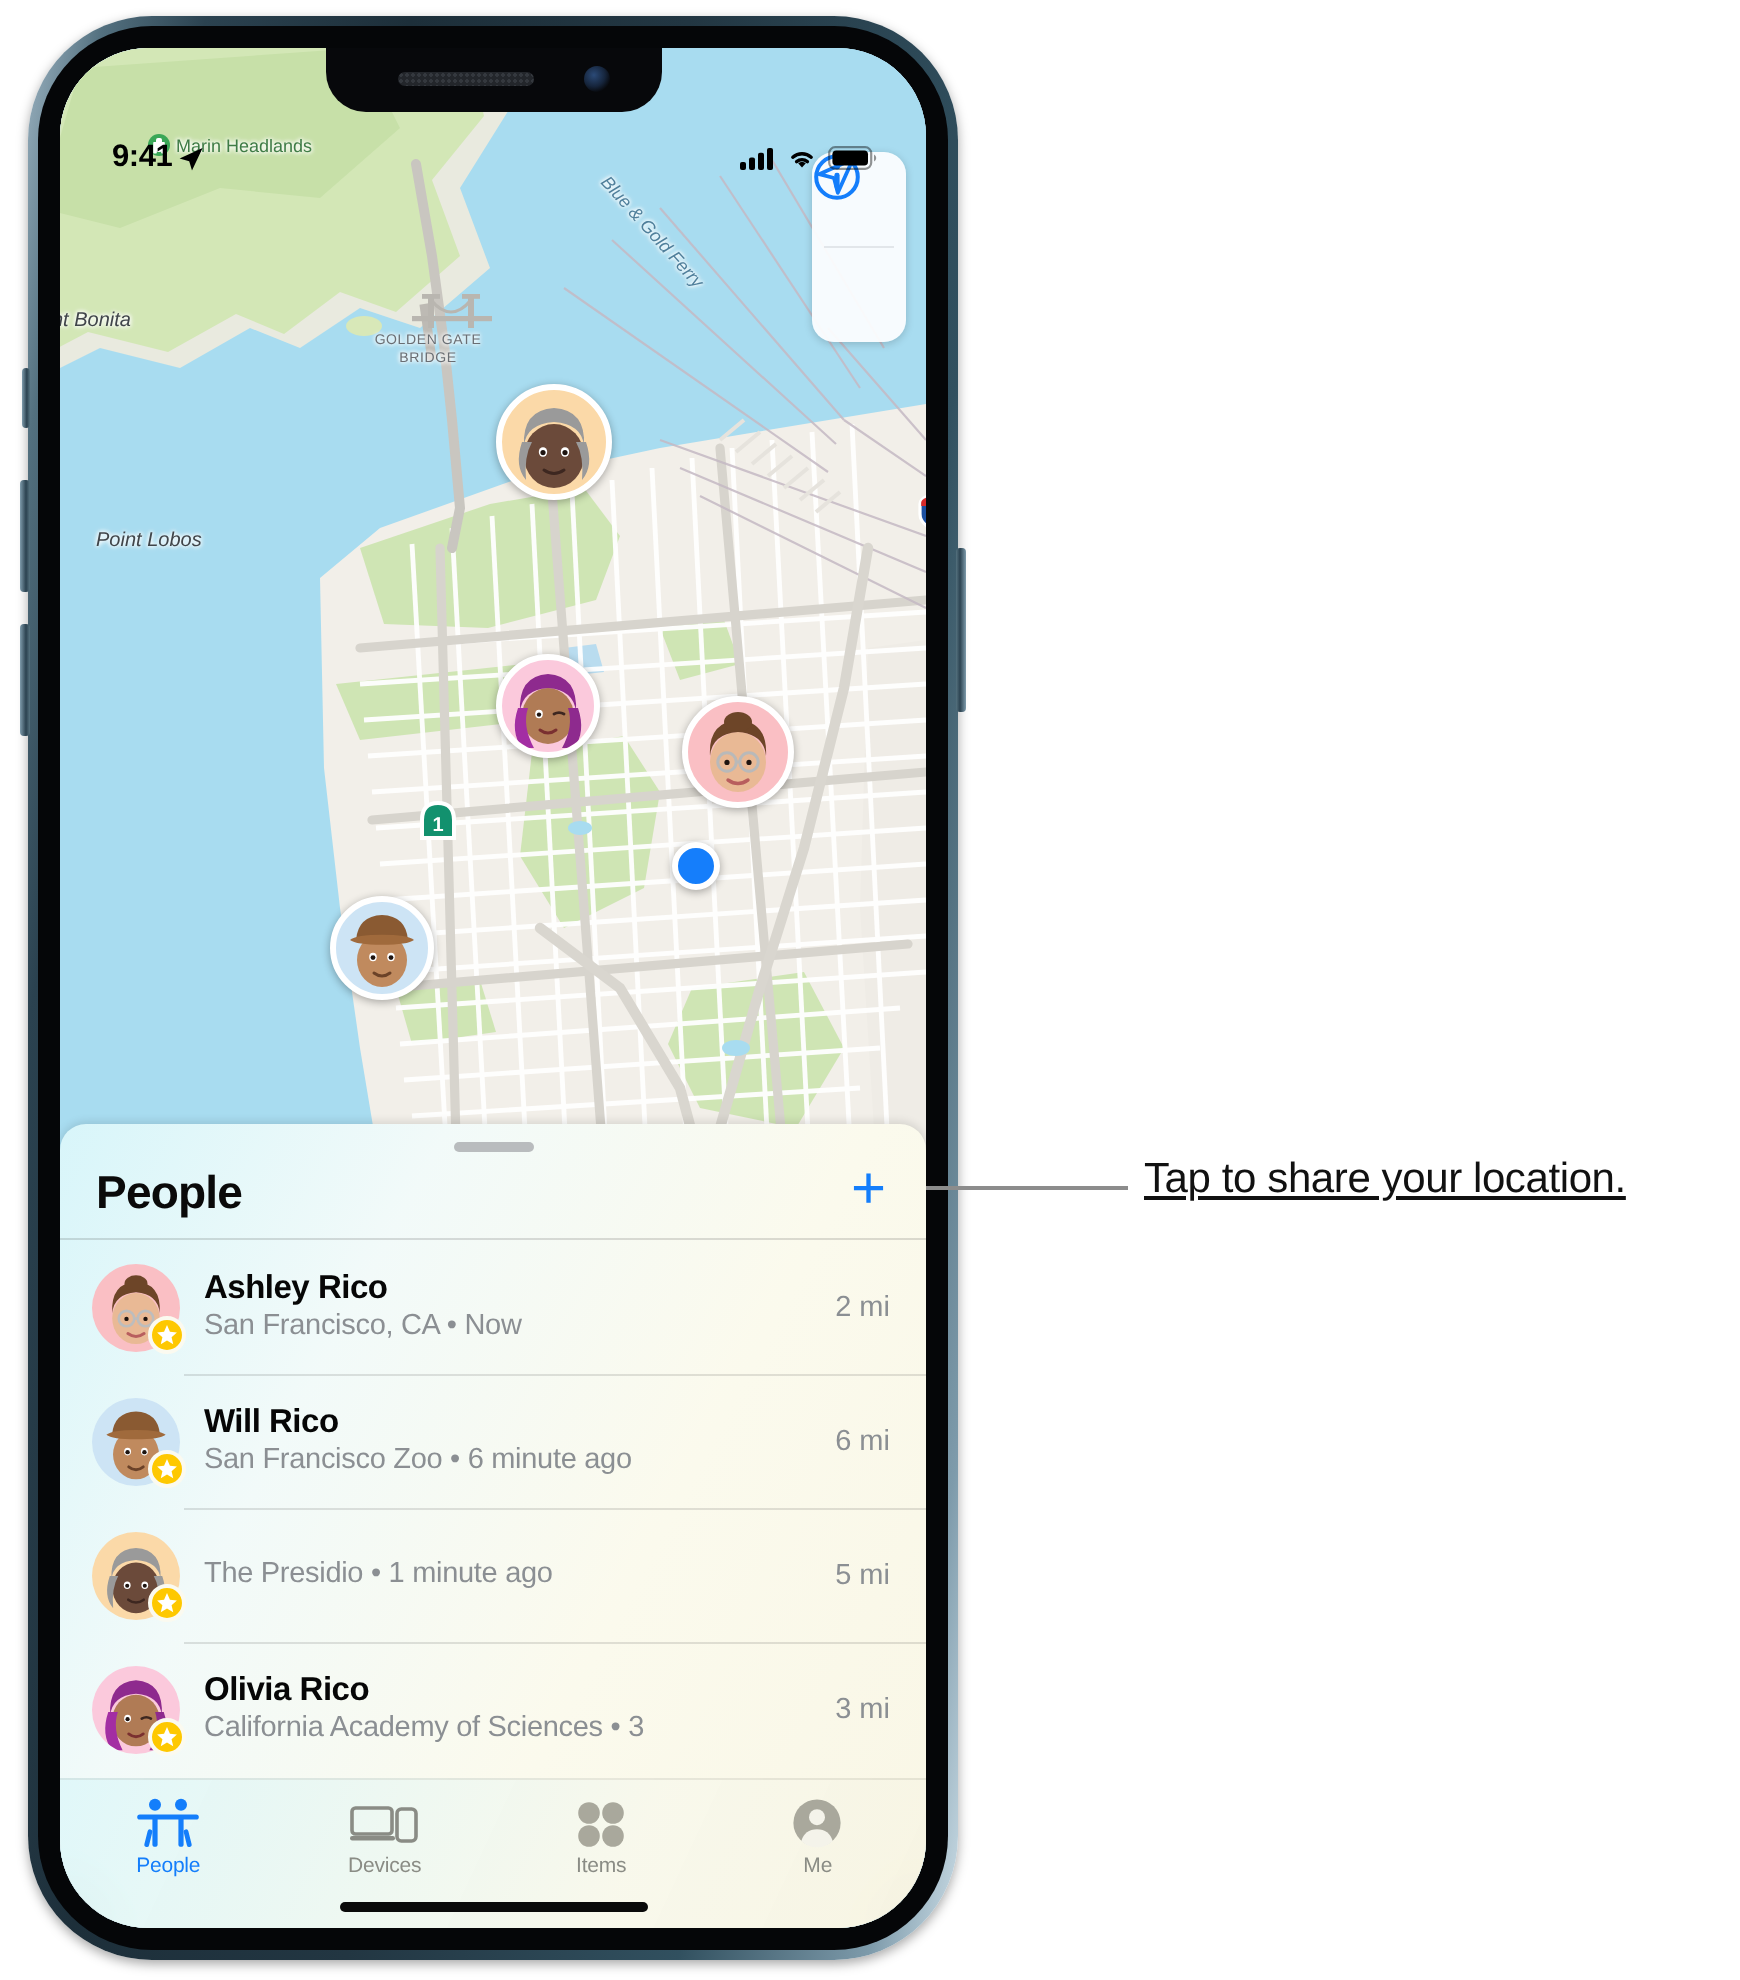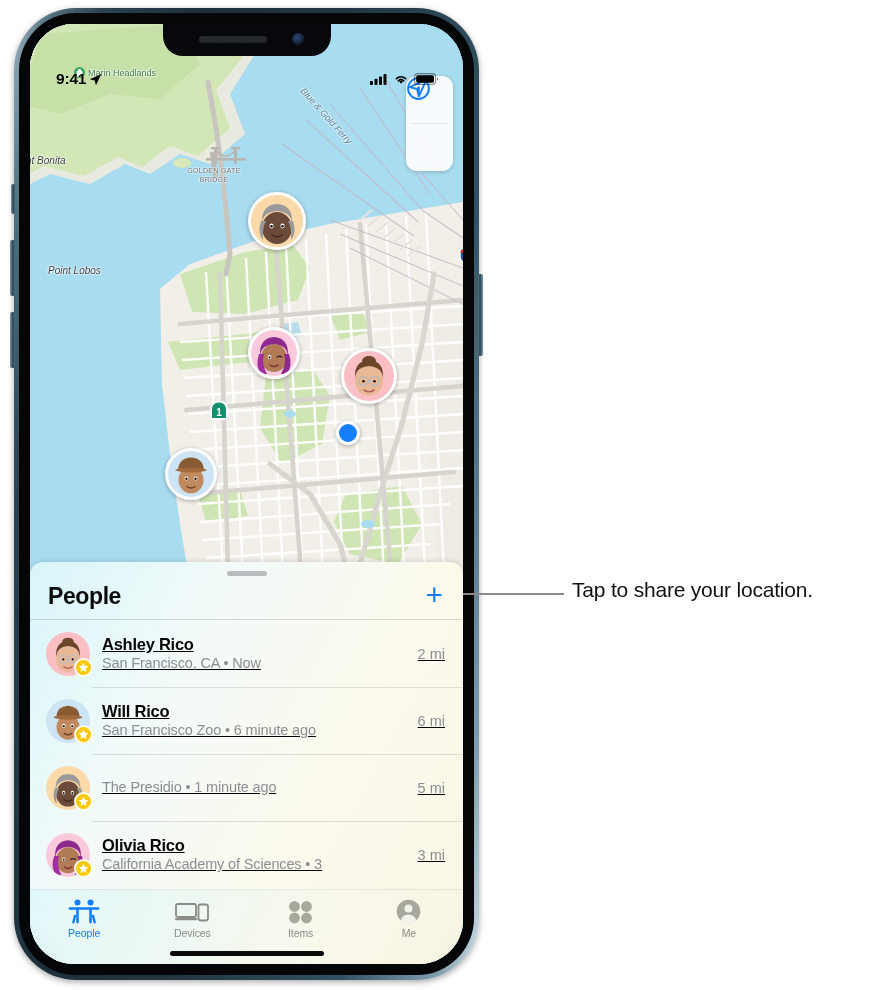--- a/index.html
+++ b/index.html
@@ -81,21 +81,21 @@
         rgba(251,250,236,.86) 62%,rgba(249,246,228,.92) 100%),#fbfbf5;
     box-shadow:0 -1px 5px rgba(0,0,0,.12);}
   .grabber{position:absolute;left:50%;transform:translateX(-50%);top:9px;width:40px;height:5px;
     border-radius:3px;background:#b9bcbe;}
   .sheet-head{height:57px;display:flex;align-items:flex-end;justify-content:space-between;
     padding:0 18px 9px 18px;box-sizing:border-box;}
   .sheet-title{font-size:23px;font-weight:bold;color:#0a0a0a;letter-spacing:-.4px;}
   .plus-btn{font-size:30px;line-height:1;color:#147efb;font-weight:300;cursor:pointer;
     padding-right:2px;}
 
-  .rows{border-top:1px solid rgba(0,0,0,.13);text-decoration:underline;}
+  .rows{border-top:1px solid rgba(0,0,0,.13);}
   .row{height:67px;display:flex;align-items:center;padding:0 18px 0 16px;box-sizing:border-box;
     position:relative;cursor:pointer;}
   .row+.row:before{content:"";position:absolute;left:62px;right:0;top:0;height:1px;
     background:rgba(0,0,0,.11);}
   .av-wrap{position:relative;width:44px;height:44px;flex:0 0 44px;margin-right:12px;}
   .av{width:44px;height:44px;border-radius:50%;overflow:hidden;}
   .star{position:absolute;right:-3px;bottom:-1px;width:19px;height:19px;border-radius:50%;
     background:#fec800;border:2px solid #fbfaf0;display:flex;align-items:center;
     justify-content:center;box-sizing:border-box;}
   .star svg{display:block;}
@@ -115,21 +115,21 @@
   .tab-ico{height:27px;display:flex;align-items:flex-end;justify-content:center;}
   .tab-lbl{font-size:10.5px;color:#8a8c85;letter-spacing:-.1px;}
   .tab.active .tab-lbl{color:#147efb;}
   .home-ind{position:absolute;left:50%;transform:translateX(-50%);bottom:8px;
     width:154px;height:5px;border-radius:3px;background:#0a0a0a;z-index:36;}
 
   
   .callout-line{position:absolute;left:447px;top:593px;width:117px;height:2px;
     background:#8c8c8c;z-index:5;}
   .callout-text{position:absolute;left:572px;top:578px;font-size:21px;color:#111;
-    letter-spacing:-.2px;white-space:nowrap;}
+    letter-spacing:-.2px;white-space:nowrap;text-decoration:underline;}
 </style>
 </head>
 <body>
 
 <div class="callout-line"></div>
 <div class="callout-text">Tap to share your location.</div>
 
 <div id="phone">
   <div class="frame-outer"></div>
   <div class="frame-inner"></div>

